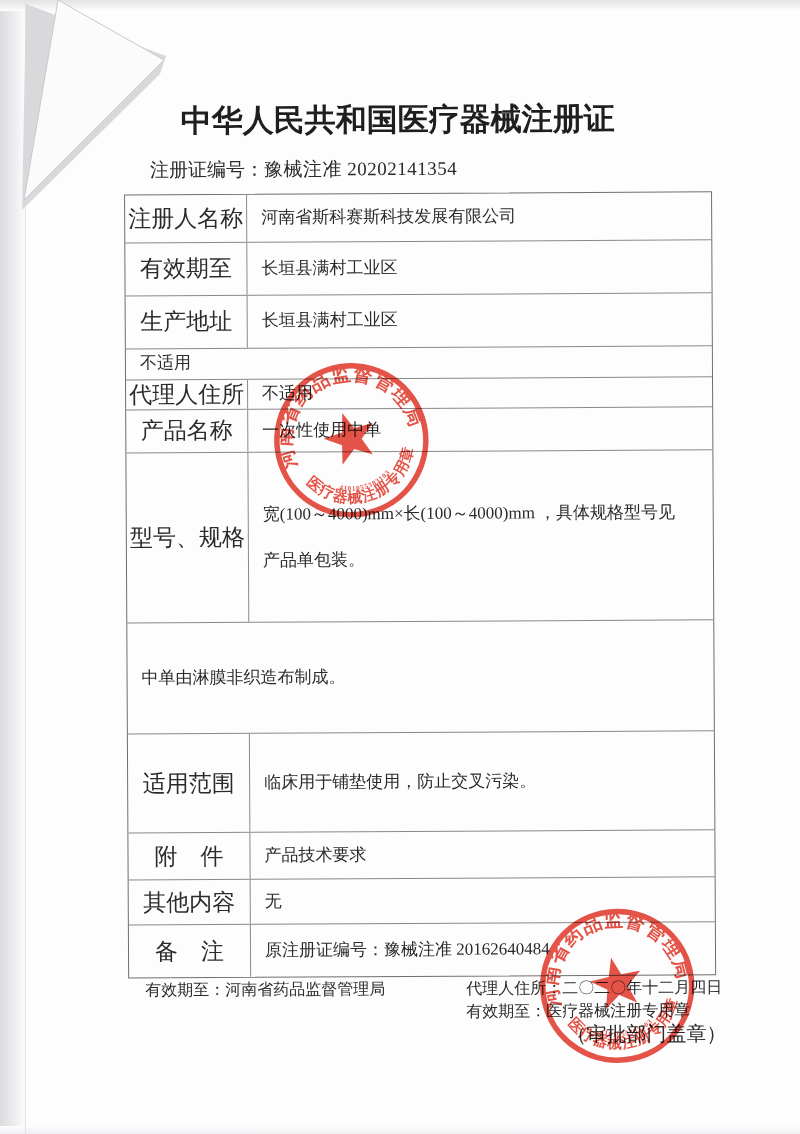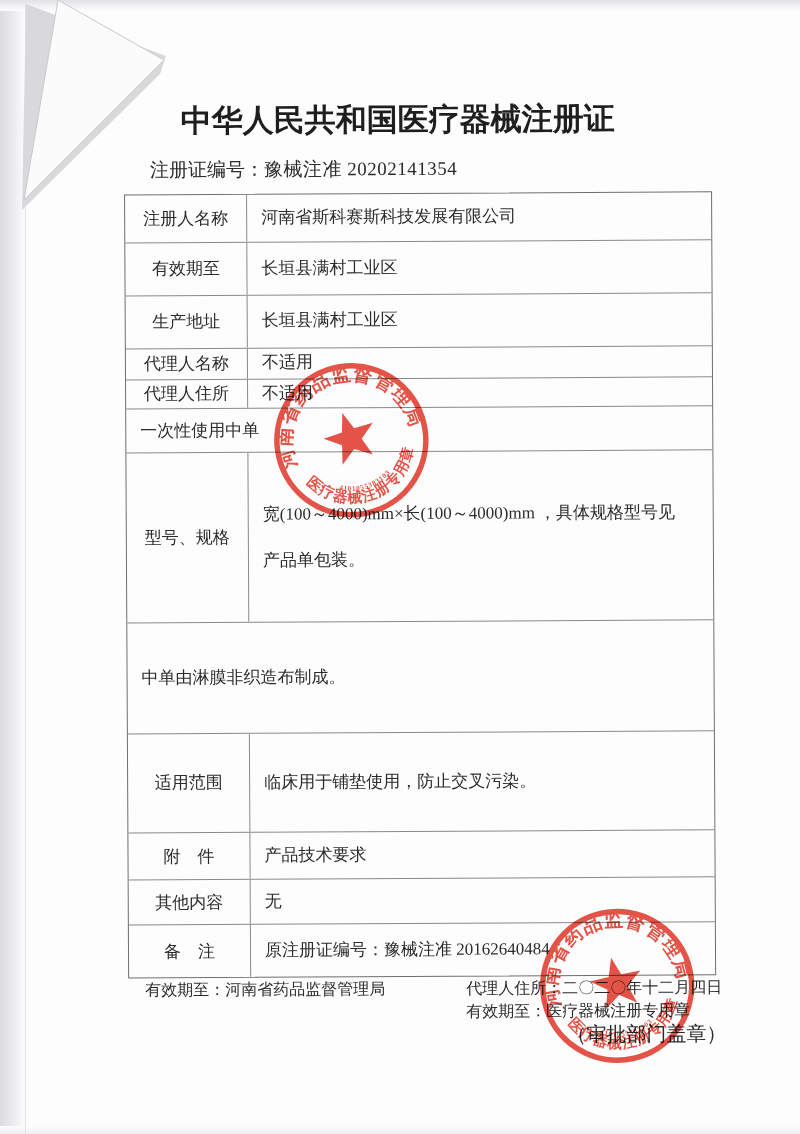--- a/index.html
+++ b/index.html
@@ -37,21 +37,21 @@
   .cert-table {
     position:absolute; left:126px; top:193px; width:588px; height:784px;
     border:1px solid #6f6f6f; box-sizing:border-box;
     display:flex; flex-direction:column;
   }
   .row { display:flex; border-bottom:1px solid #8a8a8a; box-sizing:border-box; }
   .row:last-child { border-bottom:none; }
   .cell-label {
     width:122px; flex:0 0 122px; border-right:1px solid #8a8a8a;
     display:flex; align-items:center; justify-content:center;
-    font-size:17px; box-sizing:border-box; text-align:center;
+    font-size:23px; box-sizing:border-box; text-align:center;
   }
   .cell-value {
     flex:1; display:flex; align-items:center;
     padding-left:14px; padding-right:24px;
     font-size:17px; line-height:1.55; box-sizing:border-box;
   }
   .r1{height:48px}.r2{height:53px}.r3{height:53px}.r4{height:31px}
   .r5{height:30px}.r6{height:44px}.r7{height:170px}.r8{height:111px}
   .r9{height:100px}.r10{height:47px}.r11{height:45px}.r12{height:52px}
   .r7 .cell-value { white-space:pre-line; line-height:2.7; }
@@ -100,28 +100,28 @@
     </div>
     <div class="row r2">
       <div class="cell-label">有效期至</div>
       <div class="cell-value">长垣县满村工业区</div>
     </div>
     <div class="row r3">
       <div class="cell-label">生产地址</div>
       <div class="cell-value">长垣县满村工业区</div>
     </div>
     <div class="row r4">
-      <div class="cell-label">代理人名称</div>
       <div class="cell-value">不适用</div>
     </div>
     <div class="row r5">
       <div class="cell-label">代理人住所</div>
       <div class="cell-value">不适用</div>
     </div>
     <div class="row r6">
+      <div class="cell-label">产品名称</div>
       <div class="cell-value">一次性使用中单</div>
     </div>
     <div class="row r7">
       <div class="cell-label">型号、规格</div>
       <div class="cell-value">宽(100～4000)mm×长(100～4000)mm ，具体规格型号见
 产品单包装。</div>
     </div>
     <div class="row r8">
       <div class="cell-value">中单由淋膜非织造布制成。</div>
     </div>

